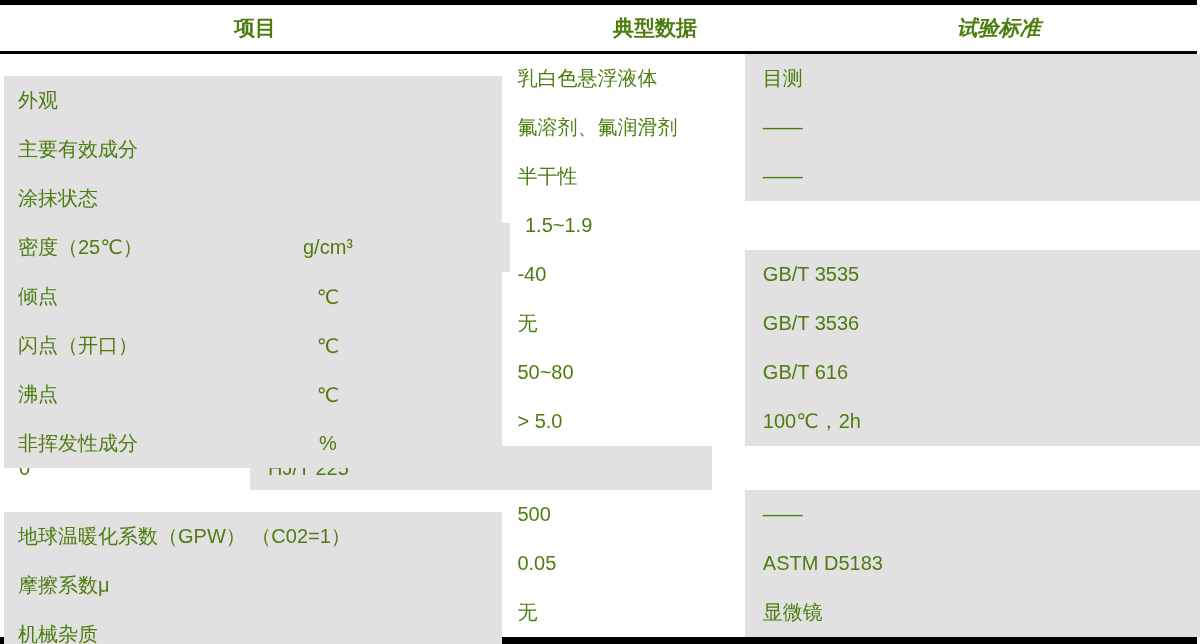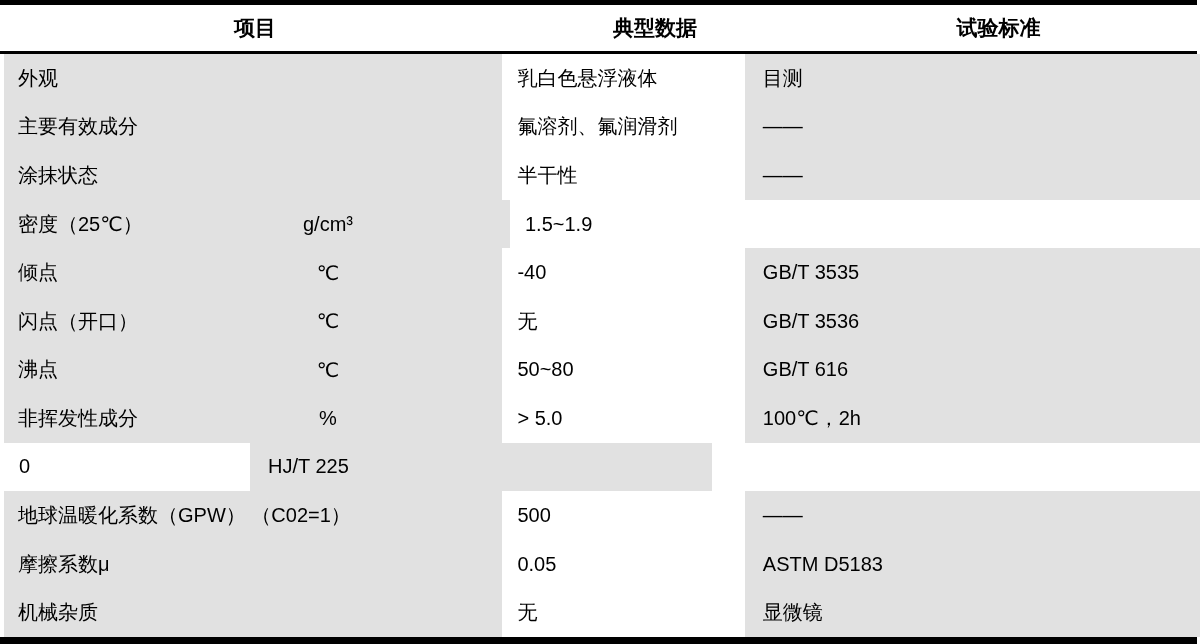--- a/index.html
+++ b/index.html
@@ -5,21 +5,21 @@
   * { margin: 0; padding: 0; box-sizing: border-box; }
   body {
     font-family: "Liberation Sans", "DejaVu Sans", sans-serif;
     background: #ffffff;
   }
   .page {
     position: relative;
     width: 1200px;
     height: 644px;
     background: #ffffff;
-    color: #000000;
+    color: #4d7c0f;
     overflow: hidden;
   }
   .bar-top, .bar-bottom, .divider {
     width: 1197px;
     background: #000000;
   }
   .bar-top { height: 5px; }
   .divider { height: 3px; }
   .bar-bottom { height: 7px; }
   .header-row {
@@ -31,21 +31,21 @@
   .hcell {
     display: flex;
     align-items: center;
     justify-content: center;
     font-weight: bold;
     font-size: 21px;
     height: 100%;
   }
   .hcell.h1 { width: 510px; }
   .hcell.h2 { width: 290px; font-family: Liberation Serif, serif; }
-  .hcell.h3 { width: 397px; }
+  .hcell.h3 { width: 397px; font-style: italic; }
   .tbody {
     height: 583px;
     display: flex;
     flex-direction: column;
     background: #ffffff;
     padding-left: 4px;
   }
   .trow {
     flex: 1;
     display: flex;
@@ -54,20 +54,21 @@
   .cell {
     display: flex;
     align-items: center;
     height: 100%;
   }
   .c1 {
     width: 506px;
     background: #e1e1e1;
     padding-left: 14px;
     position: relative;
+    margin-top: 22px;
   }
   .c2 {
     width: 246px;
     background: #ffffff;
     padding-left: 15px;
   }
   .c3 {
     width: 462px;
     background: #e1e1e1;
     padding-left: 18px;

